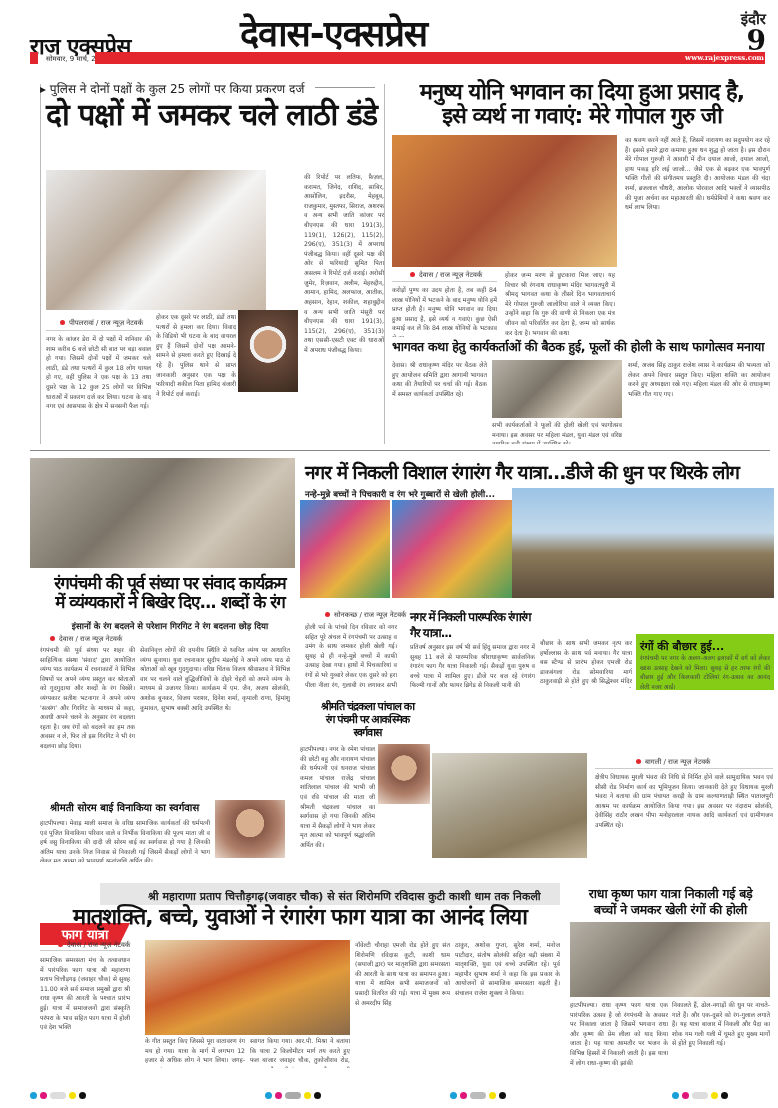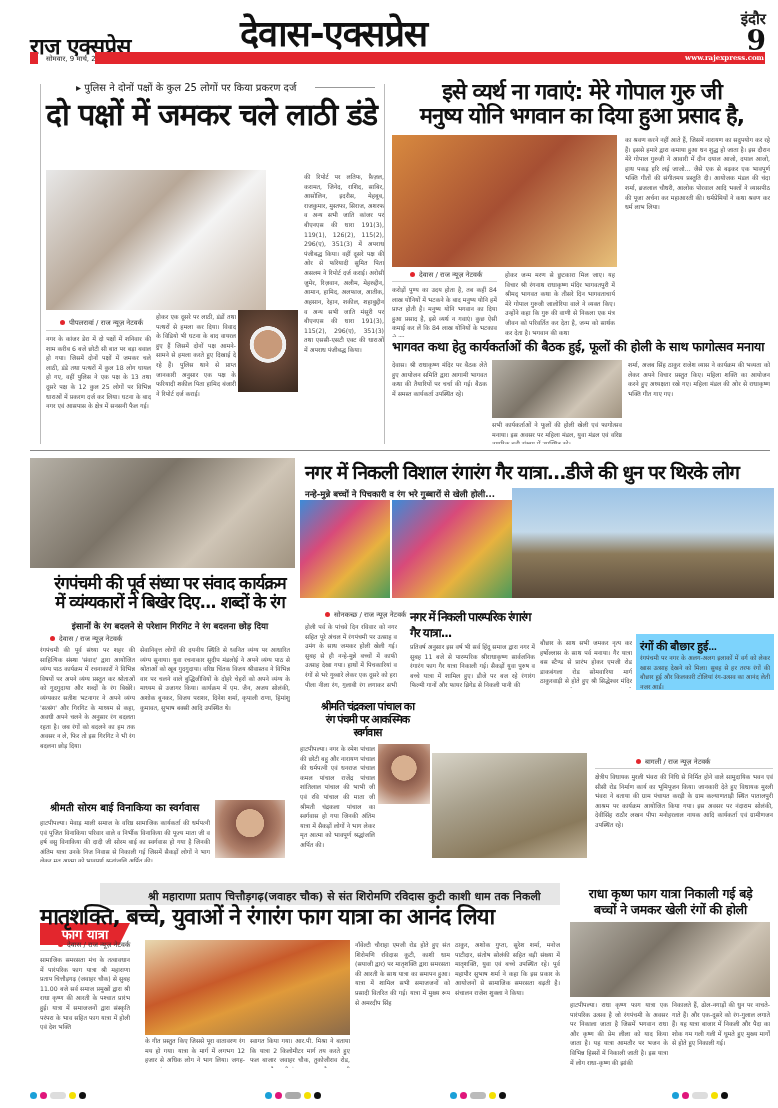--- a/index.html
+++ b/index.html
@@ -7,39 +7,39 @@
   body { font-family: "DejaVu Sans", sans-serif; color: #1a1a1a; position: relative; }
   .abs { position: absolute; }
   .masthead-city { top: 8px; right: 12px; font-size: 15px; font-weight: bold; color: #222; }
   .masthead-page { top: 24px; right: 12px; font-size: 28px; font-weight: bold; color: #111; font-family: "DejaVu Serif", serif; }
   .brand { top: 30px; left: 30px; font-size: 22px; font-weight: bold; color: #111; letter-spacing: -0.5px; }
   .section-title { top: 8px; left: 240px; font-size: 36px; font-weight: bold; color: #111; letter-spacing: -1px; }
   .redbar-left { top: 52px; left: 30px; width: 8px; height: 12px; background: #e3262d; }
   .date { top: 54px; left: 46px; font-size: 7px; color: #222; }
   .redbar { top: 52px; left: 95px; width: 670px; height: 12px; background: #e3262d; }
   .url { top: 53px; right: 14px; font-size: 7px; color: #fff; font-weight: bold; font-family: "DejaVu Serif", serif; }
-  .kicker { top: 80px; left: 40px; font-size: 10px; color: #222; padding-left: 36px; }
+  .kicker { top: 80px; left: 40px; font-size: 12px; color: #222; }
   .kicker-line { top: 87px; left: 315px; width: 60px; height: 1px; background: #999; }
   .left-frame { top: 84px; left: 40px; width: 345px; height: 360px; border-left: 1px solid #bbb; border-right: 1px solid #bbb; }
   .hl-big { font-weight: bold; color: #111; line-height: 1.1; letter-spacing: -1px; }
   .photo { background: linear-gradient(135deg, #c9b8a6, #8a7566 60%, #d8cfc4); }
   .photo.warm { background: linear-gradient(135deg, #d88a3f, #a64f33 50%, #e8c17a); }
   .photo.crowd { background: linear-gradient(135deg, #b7b2a8, #7c7468 40%, #cfc5b6 70%, #a09380); }
   .photo.colorful { background: linear-gradient(135deg, #3c8bd8, #d84a7a 35%, #e8b23f 65%, #4a9a5a); }
   .photo.sky { background: linear-gradient(180deg, #9cc3e6, #c3d9ea 40%, #8c7a5a 60%, #5a4a3a); }
   .photo.dry { background: linear-gradient(160deg, #d8d4c8, #a8a08c 40%, #8a7a5c 75%, #c2b49a); }
   .photo.orange { background: linear-gradient(160deg, #e8d8b0, #c85a2a 40%, #e09a3a 60%, #8a6a4a); }
   .photo.portrait { background: radial-gradient(circle at 50% 40%, #d8b090 0 28%, #8a5a4a 29%, #b0806a 60%, #e8d8cc); }
   .photo.portrait2 { background: radial-gradient(circle at 50% 42%, #c89a7a 0 25%, #f0f0f0 26% 32%, #6a4a3a 33%, #3a2a20); }
   .photo.hospital { background: linear-gradient(135deg, #e8e8e8, #b8a898 40%, #f4f4f4 60%, #c8b8a8); }
   .caption { font-size: 7px; color: #333; display: flex; align-items: center; gap: 4px; }
   .caption .dot { width: 5px; height: 5px; border-radius: 50%; background: #e3262d; display: inline-block; }
   .body-text { font-size: 6.2px; line-height: 1.55; color: #444; text-align: justify; overflow: hidden; }
   .rule { background: #ccc; height: 1px; }
-  .grey-box { background: #7dd3fc; font-family: Liberation Serif, serif; }
+  .grey-box { background: #84cc16; }
   .tag-red { background: #e3262d; color: #fff; font-size: 13px; font-weight: bold; display: flex; align-items: center; justify-content: center; clip-path: polygon(0 0, 100% 0, 88% 100%, 0 100%); }
   .strip-grey { background: #e6e6e6; }
   .reg-dots { display: flex; gap: 3px; align-items: center; }
   .reg-dots span { width: 7px; height: 7px; border-radius: 50%; display: inline-block; }
   .reg-dots .bar { width: 16px; height: 7px; border-radius: 4px; background: #ddd; }
 </style>
 </head>
 <body>
 
 <div class="abs brand">राज एक्सप्रेस</div>
@@ -62,22 +62,22 @@
     <span class="dot"></span>
     <span>पीपलरावां / राज न्यूज़ नेटवर्क</span>
   </div>
 <div class="abs rule" style="top:330px;left:46px;width:105px;"></div>
 <div class="abs body-text" style="top:334px;left:46px;width:105px;height:108px;">नगर के कांजर डेरा में दो पक्षों में शनिवार की शाम करीब 6 बजे छोटी सी बात पर बड़ा बवाल हो गया। जिसमें दोनों पक्षों में जमकर चले लाठी, डंडे तथा पत्थरों में कुल 18 लोग घायल हो गए, वहीं पुलिस ने एक पक्ष के 13 तथा दूसरे पक्ष के 12 कुल 25 लोगों पर विभिन्न धाराओं में प्रकरण दर्ज कर लिया। घटना के बाद नगर एवं आसपास के क्षेत्र में सनसनी फैल गई।</div>
 <div class="abs body-text" style="top:312px;left:156px;width:80px;height:130px;">होकर एक दूसरे पर लाठी, डंडों तथा पत्थरों से हमला कर दिया। विवाद के विडियो भी घटना के बाद वायरल हुए हैं जिसमें दोनों पक्ष आमने-सामने से हमला करते हुए दिखाई दे रहे हैं। पुलिस थाने से प्राप्त जानकारी अनुसार एक पक्ष के फरियादी शकील पिता हामिद बंजारी ने रिपोर्ट दर्ज कराई।</div>
 <div class="abs photo portrait2" style="top:310px;left:238px;width:60px;height:82px;"></div>
 <div class="abs body-text" style="top:172px;left:304px;width:80px;height:272px;">की रिपोर्ट पर लतिफ, फ़ैज़ल, करामत, जिनेद, राशिद, साबिर, आसोलिन, इदरीस, मेहबूब, राजकुमार, मुस्तफा, सिराज, अशरफ व अन्य सभी जाति कांजर पर बीएनएस की धारा 191(3), 119(1), 126(2), 115(2), 296(ए), 351(3) में अपराध पंजीबद्ध किया। वहीं दूसरे पक्ष की ओर से फरियादी सुमित पिता असलम ने रिपोर्ट दर्ज कराई। अरोसी जुमेर, रिज़वान, अलीम, मेहरुद्दीन, आमान, हामिद, अलफाज, आतीक, अहसान, रेहान, शकील, शहाबुद्दीन व अन्य सभी जाति मंसूरी पर बीएनएस की धारा 191(3), 115(2), 296(ए), 351(3) तथा एससी-एसटी एक्ट की धाराओं में अपराध पंजीबद्ध किया।</div>
 
 <div class="abs hl-big" style="top:80px;left:392px;width:380px;font-size:22px;text-align:center;">
+  <div>मनुष्य योनि भगवान का दिया हुआ प्रसाद है,</div>
   <div>इसे व्यर्थ ना गवाएं: मेरे गोपाल गुरु जी</div>
-  <div>मनुष्य योनि भगवान का दिया हुआ प्रसाद है,</div>
 </div>
 <div class="abs photo warm" style="top:135px;left:392px;width:225px;height:132px;"></div>
 <div class="abs caption" style="top:270px;left:410px;">
     <span class="dot"></span>
     <span>देवास / राज न्यूज़ नेटवर्क</span>
   </div>
 <div class="abs rule" style="top:281px;left:392px;width:105px;"></div>
 <div class="abs body-text" style="top:285px;left:392px;width:105px;height:52px;">करोड़ों पुण्य का उदय होता है, तब कहीं 84 लाख योनियों में भटकने के बाद मनुष्य योनि हमें प्राप्त होती है। मनुष्य योनि भगवान का दिया हुआ प्रसाद है, इसे व्यर्थ न गवाएं। कुछ ऐसी कमाई कर लें कि 84 लाख योनियों के भटकाव से दूर</div>
 <div class="abs body-text" style="top:270px;left:505px;width:110px;height:67px;">होकर जन्म मरण से छुटकारा मिल जाए। यह विचार श्री रंगनाथ राधाकृष्ण मंदिर भागवतपुरी में श्रीमद् भागवत कथा के तीसरे दिन भागवताचार्य मेरे गोपाल गुरुजी जालोरिया वाले ने व्यक्त किए। उन्होंने कहा कि गुरु की वाणी से निकला एक मंत्र जीवन को परिवर्तित कर देता है, जन्म को सार्थक कर देता है। भगवान की कथा</div>
 <div class="abs body-text" style="top:135px;left:625px;width:145px;height:202px;">का श्रवण करने नहीं आते हैं, जिसमें नारायण का सदुपयोग कर रहे हैं। इससे हमारे द्वारा कमाया हुआ धन शुद्ध हो जाता है। इस दौरान मेरे गोपाल गुरुजी ने आवारी में दीन दयाल आजो, दयाल आजो, हाथ पकड़ हरि लई जाजो... जैसे एक से बढ़कर एक भावपूर्ण भक्ति गीतों की संगीतमय प्रस्तुति दी। आयोजक मंडल की चंदा शर्मा, ब्रजलाल चौधरी, आलोक पोरवाल आदि भक्तों ने व्यासपीठ की पूजा अर्चना कर महाआरती की। धर्मप्रेमियों ने कथा श्रवण कर धर्म लाभ लिया।</div>
@@ -138,21 +138,21 @@
 <div class="abs caption" style="top:757px;left:636px;">
     <span class="dot"></span>
     <span>बागली / राज न्यूज़ नेटवर्क</span>
   </div>
 <div class="abs rule" style="top:768px;left:595px;width:178px;"></div>
 <div class="abs body-text" style="top:772px;left:595px;width:178px;height:88px;">क्षेत्रीय विधायक मुरली भंवरा की निधि से निर्मित होने वाले सामुदायिक भवन एवं सीसी रोड निर्माण कार्य का भूमिपूजन किया। जानकारी देते हुए विधायक मुरली भंवरा ने बताया की ग्राम पंचायत करड़ी के ग्राम कल्याणताड़ी स्थित पातालपुरी आश्रम पर कार्यक्रम आयोजित किया गया। इस अवसर पर नंदाराम सोलंकी, देवीसिंह राठौर लखन पीपा मनोहरलाल नायक आदि कार्यकर्ता एवं ग्रामीणजन उपस्थित रहे।</div>
 
 <div class="abs strip-grey" style="top:883px;left:100px;width:460px;height:22px;"></div>
 <div class="abs tag-red" style="top:883px;left:40px;width:90px;height:22px;margin-top:40px;">फाग यात्रा</div>
 <div class="abs" style="top:888px;left:148px;font-size:11px;font-weight:bold;color:#222;">श्री महाराणा प्रताप चित्तौड़गढ़(जवाहर चौक) से संत शिरोमणि रविदास कुटी काशी धाम तक निकली</div>
-<div class="abs hl-big" style="top:905px;left:40px;width:520px;font-size:22px;">मातृशक्ति, बच्चे, युवाओं ने रंगारंग फाग यात्रा का आनंद लिया</div>
+<div class="abs hl-big" style="top:905px;left:40px;width:520px;font-size:22px;text-align:center;">मातृशक्ति, बच्चे, युवाओं ने रंगारंग फाग यात्रा का आनंद लिया</div>
 <div class="abs caption" style="top:940px;left:58px;">
     <span class="dot"></span>
     <span>देवास / राज न्यूज़ नेटवर्क</span>
   </div>
 <div class="abs rule" style="top:950px;left:40px;width:90px;"></div>
 <div class="abs body-text" style="top:955px;left:40px;width:90px;height:110px;">सामाजिक समरसता मंच के तत्वावधान में पारंपरिक फाग यात्रा श्री महाराणा प्रताप चित्तौड़गढ़ (जवाहर चौक) से सुबह 11.00 बजे सर्व समाज प्रमुखों द्वारा श्री राधा कृष्ण की आरती के पश्चात प्रारंभ हुई। यात्रा में समाजजनों द्वारा संस्कृति परंपरा के भाव सहित फाग यात्रा में होली एवं देश भक्ति</div>
 <div class="abs photo orange" style="top:940px;left:145px;width:205px;height:95px;"></div>
 <div class="abs body-text" style="top:1036px;left:145px;width:100px;height:32px;">के गीत प्रस्तुत किए जिससे पूरा वातावरण रंग मय हो गया। यात्रा के मार्ग में लगभग 12 हजार से अधिक लोग ने भाग लिया। जगह-जगह मंच लगाकर फाग यात्रा का</div>
 <div class="abs body-text" style="top:1036px;left:250px;width:100px;height:32px;">स्वागत किया गया। आर.पी. मिश्रा ने बताया कि यात्रा 2 किलोमीटर मार्ग तय करते हुए फल बाजार जवाहर चौक, तुकोजीराव रोड, जवाहर चौक, पीतांबर, सुभाष चौक, एमजी रोड होते हुए निकली।</div>
 <div class="abs body-text" style="top:940px;left:355px;width:95px;height:128px;">नॉवेल्टी चौराहा एमजी रोड होते हुए संत शिरोमणि रविदास कुटी, काशी धाम (सयाजी द्वार) पर मातृशक्ति द्वारा समरसता की आरती के साथ यात्रा का समापन हुआ। यात्रा में शामिल सभी समाजजनों को प्रसादी वितरित की गई। यात्रा में मुख्य रूप से अमरदीप सिंह</div>

